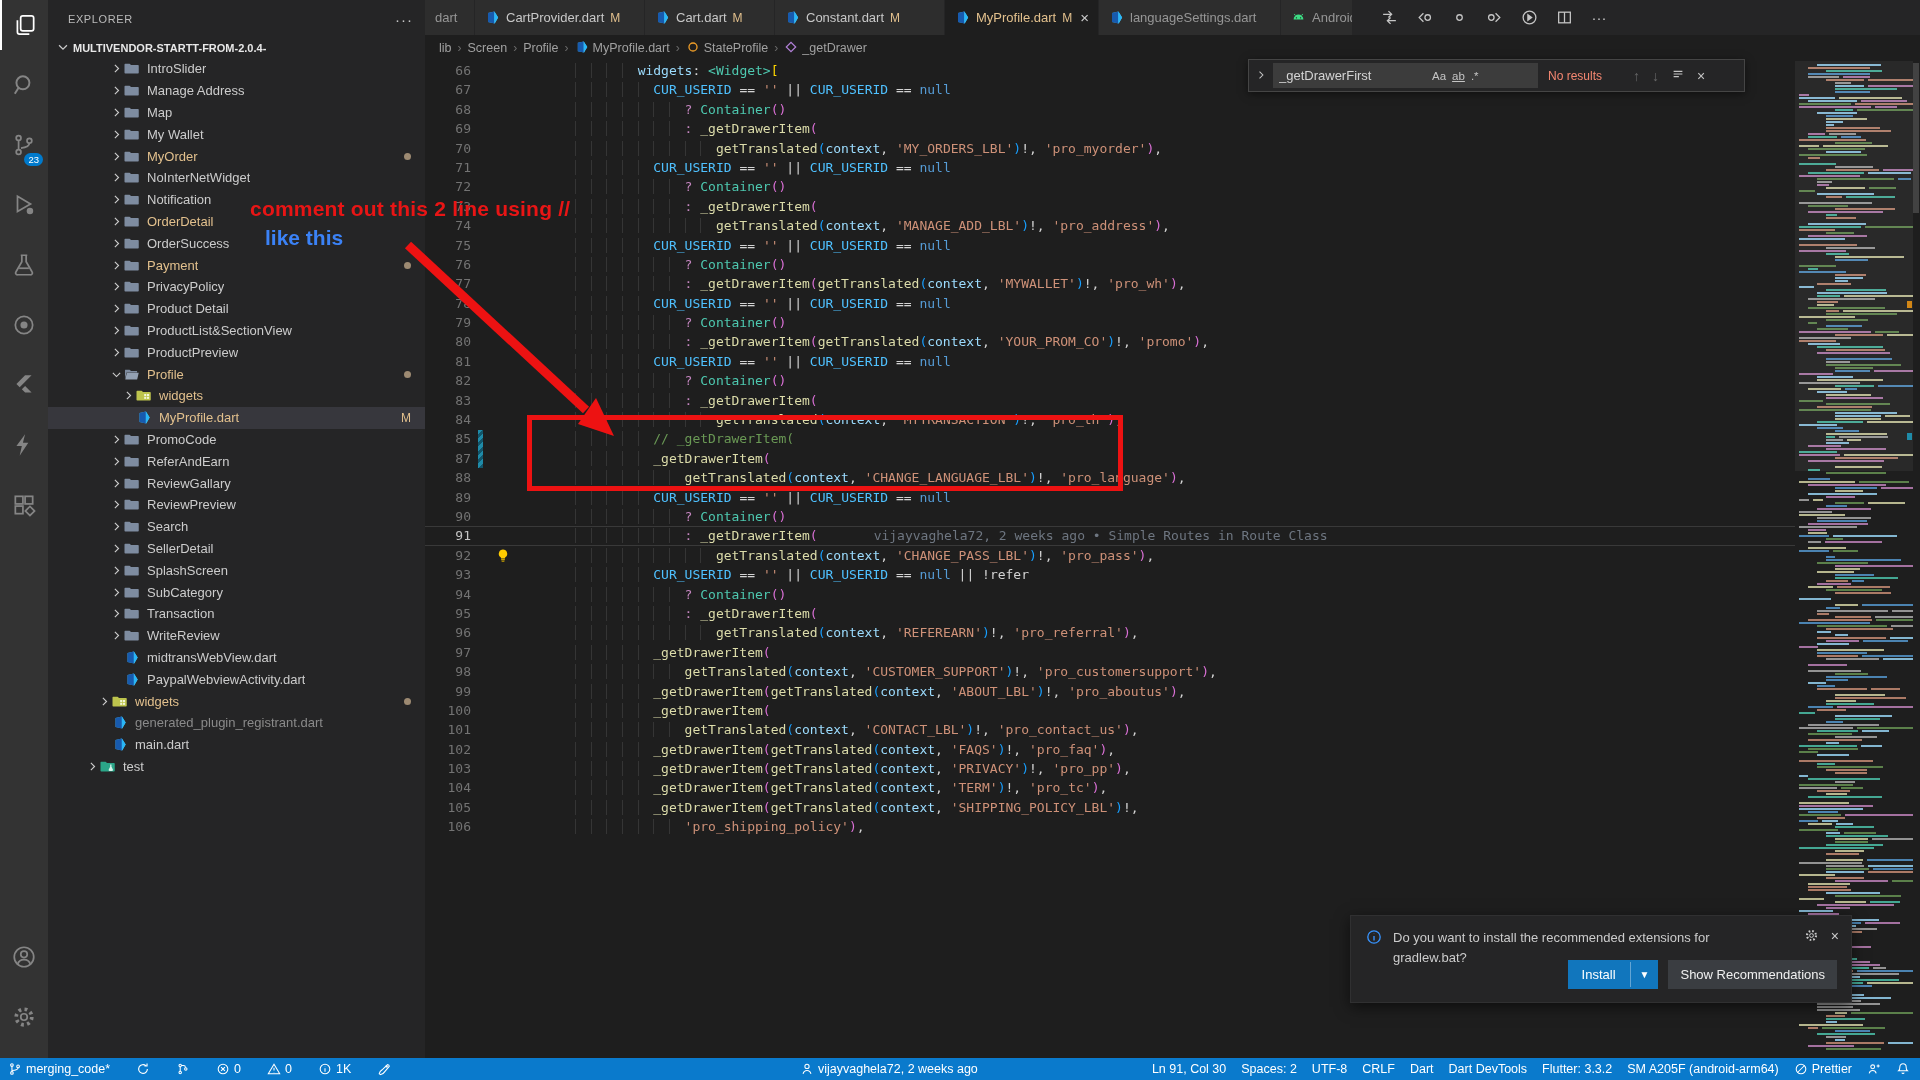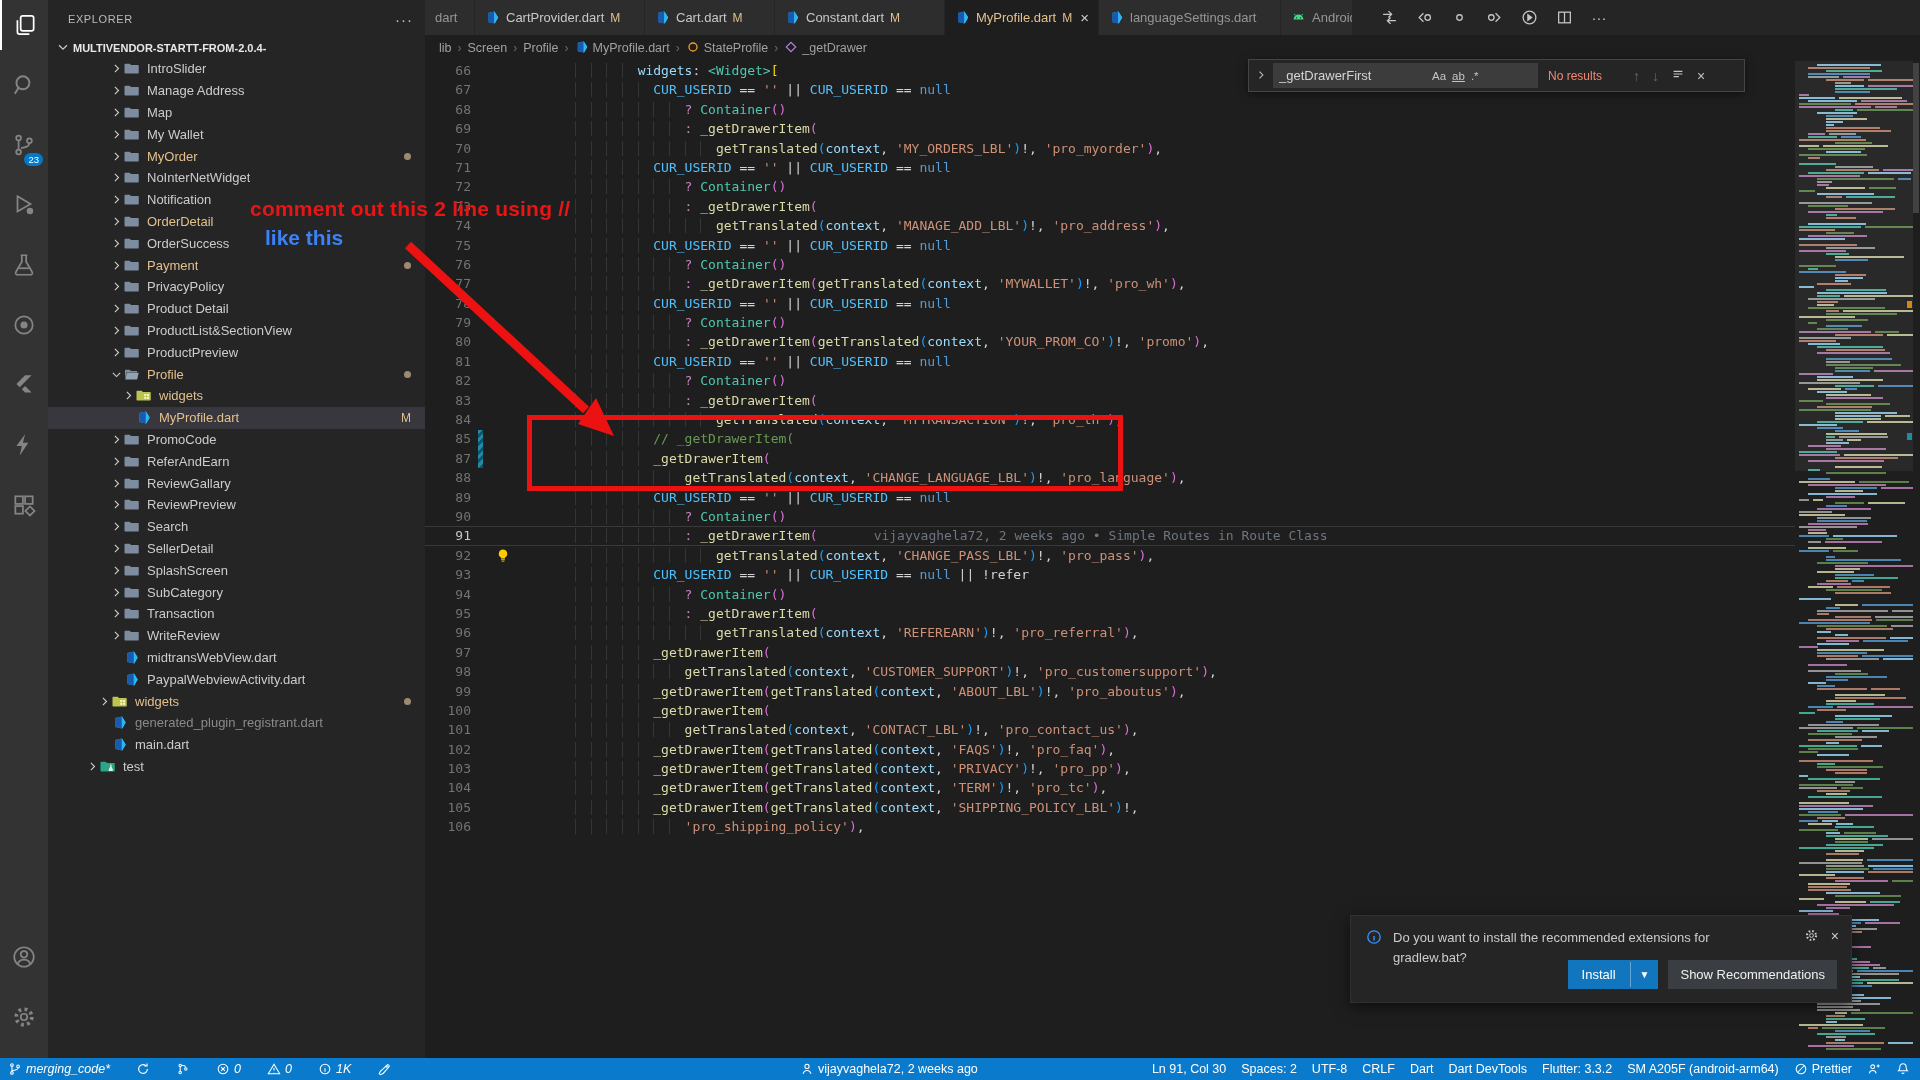--- a/index.html
+++ b/index.html
@@ -108,21 +108,21 @@
   .notif .nacts span { cursor:pointer; font-size:14px; }
   .notif .nacts svg { width:15px; height:15px; }
   .notif .btns { position:absolute; right:14px; bottom:13px; display:flex; gap:10px; }
   .btn-install { display:flex; align-items:center; background:#1176bd; color:#ffffff; font-size:13px; cursor:pointer; }
   .btn-install .main { padding:7px 14px; }
   .btn-install .dd { padding:7px 9px; border-left:1px solid rgba(255,255,255,.35); font-size:10px; }
   .btn-show { background:#3a3d41; color:#f0f0f0; font-size:13px; padding:7px 12px; cursor:pointer; }
 
   
   .statusbar { position:absolute; left:0; top:1058px; width:1920px; height:22px; background:#0a7acc; color:#ffffff; font-size:12.5px; z-index:30; }
-  .sb-left { position:absolute; left:8px; top:0; height:22px; display:flex; align-items:center; gap:26px;font-style:italic; }
+  .sb-left { position:absolute; left:8px; top:0; height:22px; display:flex; align-items:center; gap:26px; }
   .sb-blame { position:absolute; left:800px; top:0; height:22px; display:flex; align-items:center; gap:5px; }
   .sb-right { position:absolute; right:10px; top:0; height:22px; display:flex; align-items:center; gap:15px; }
   .st-item { display:flex; align-items:center; gap:4px; cursor:pointer; white-space:nowrap; }
   .st-item svg { width:14px; height:14px; }
 </style>
 </head>
 <body>
 
 <div id="root">
 

